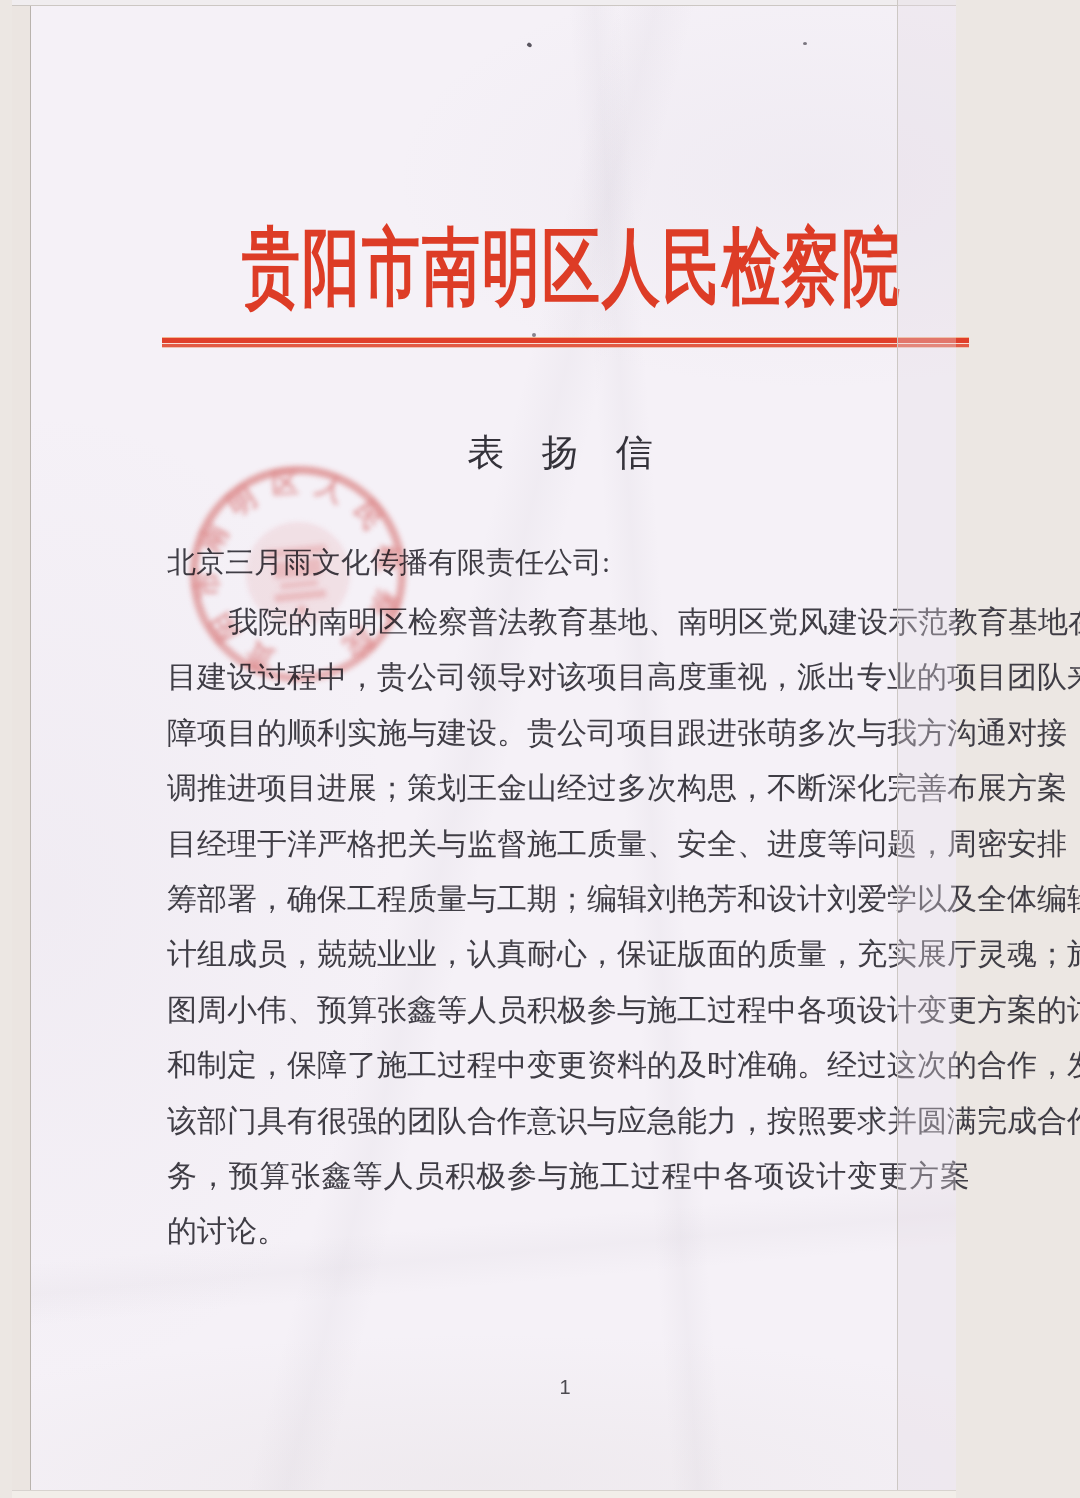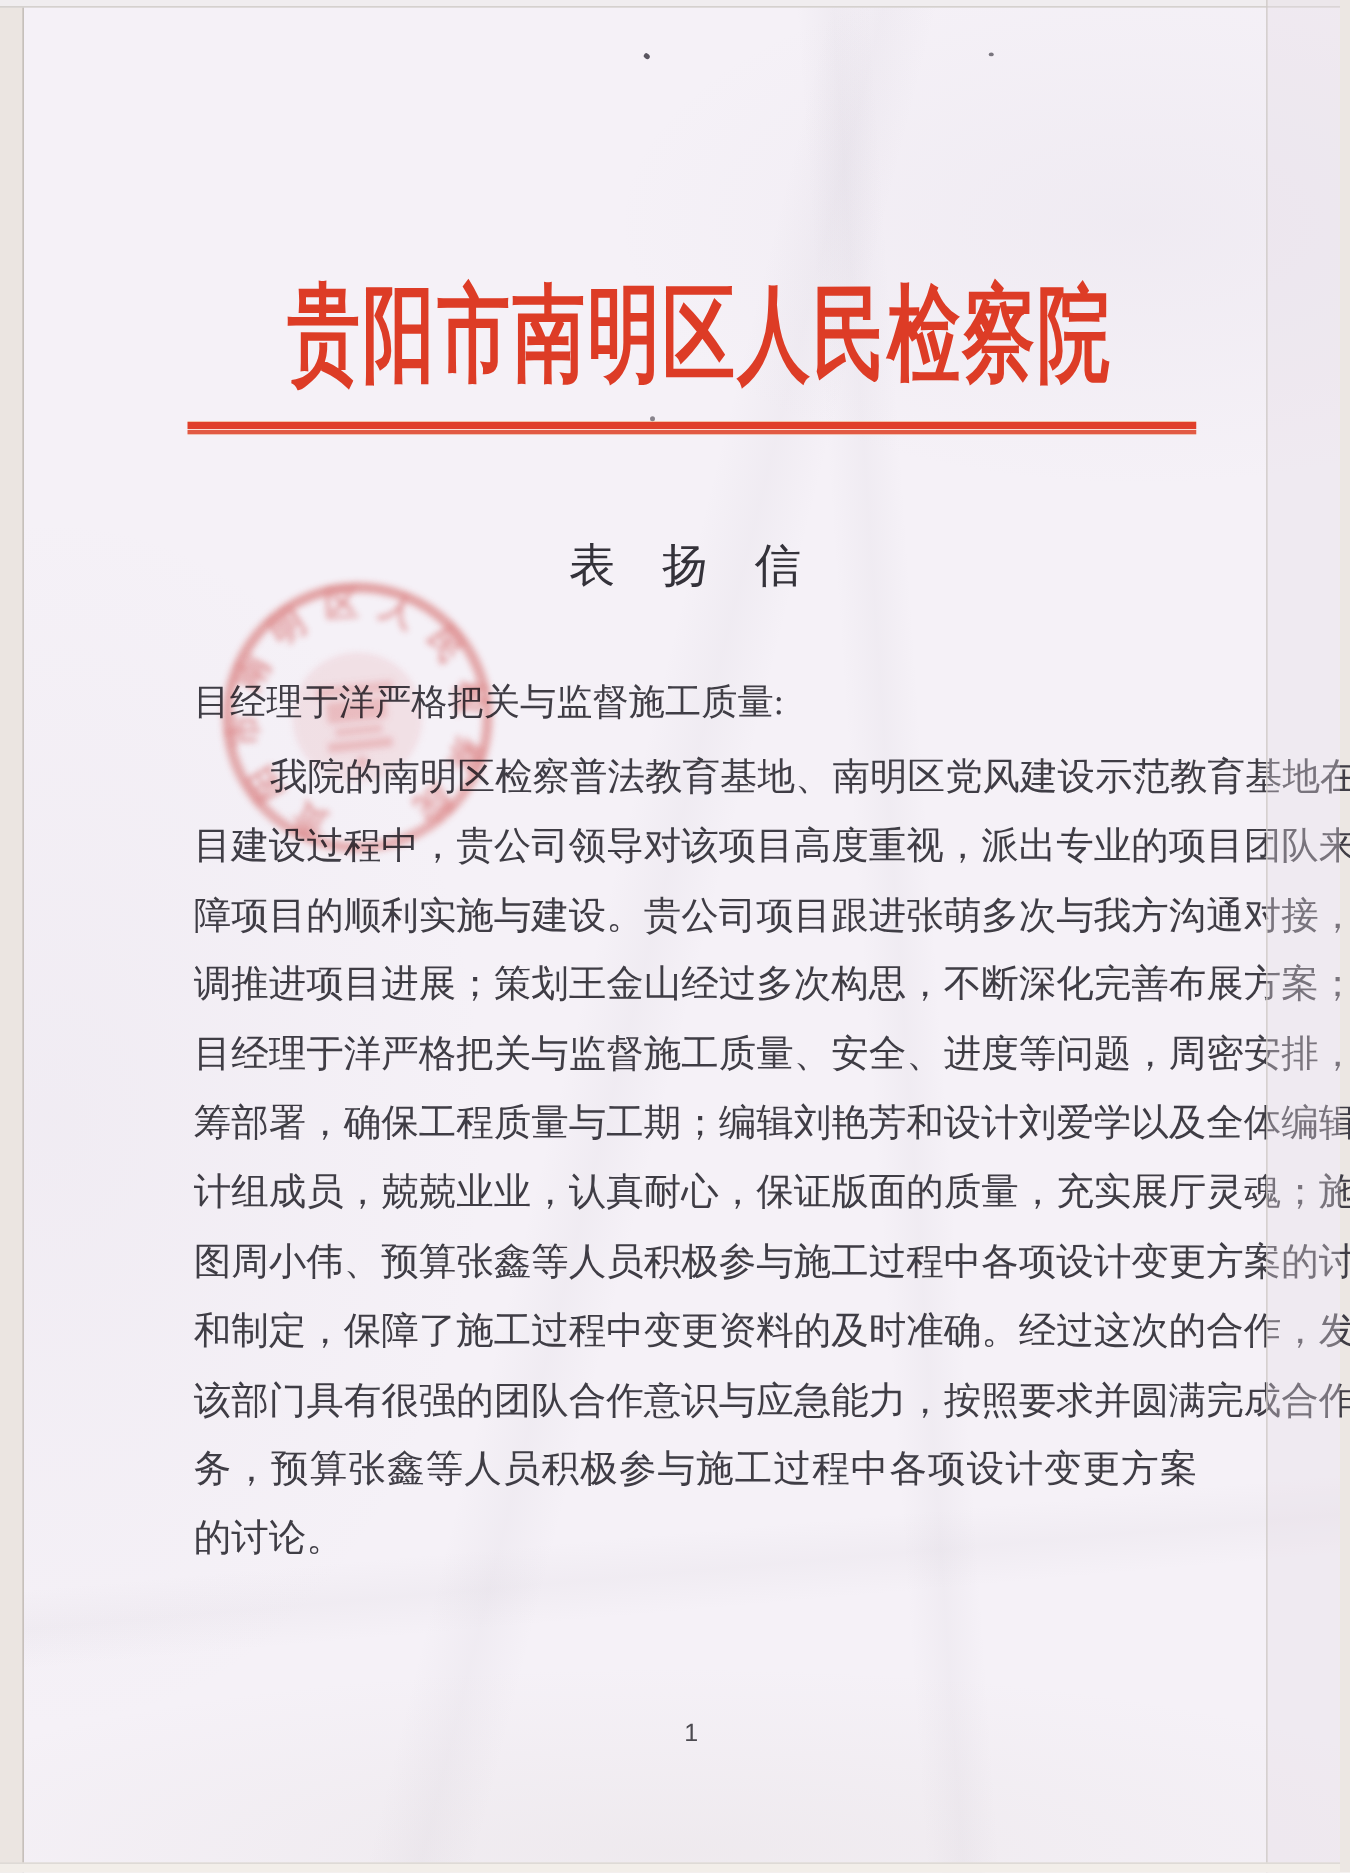--- a/index.html
+++ b/index.html
@@ -10,22 +10,23 @@
     --paper:#f5f1f7;
   }
   *{margin:0;padding:0;box-sizing:border-box;}
   html,body{width:1080px;height:1498px;overflow:hidden;}
   body{
     font-family:"Liberation Serif","DejaVu Serif",serif;
     background:#ece7e3;
   }
   .scan{
     position:relative;
-    width:1072px;height:1498px;
+    width:944px;height:1498px;
     background:var(--paper);
+    margin-left:12px;
   }
   
   .creases{
     position:absolute;inset:0;
     background:
       radial-gradient(ellipse 600px 300px at 85% 12%, rgba(190,180,200,0.10), transparent 70%),
       radial-gradient(ellipse 500px 700px at 4% 60%, rgba(185,175,195,0.08), transparent 70%),
       linear-gradient(104deg, transparent 46%, rgba(140,130,150,0.05) 49%, transparent 52%),
       linear-gradient(86deg, transparent 63%, rgba(140,130,150,0.05) 65.5%, transparent 68%),
       linear-gradient(175deg, transparent 80%, rgba(150,140,155,0.05) 82%, transparent 84%),
@@ -112,21 +113,21 @@
 <div class="scan">
 
   <div class="creases"></div>
 
   <div class="letterhead">贵阳市南明区人民检察院</div>
 
   <div class="red-rule"></div>
 
   <div class="doc-title">表 扬 信</div>
 
-  <div class="salutation">目经理于洋严格把关与监督施工质量:</div>
+  <div class="salutation">北京三月雨文化传播有限责任公司:</div>
 
   <div class="body-block">
     <div class="body-line first">我院的南明区检察普法教育基地、南明区党风建设示范教育基地在项</div>
     <div class="body-line">目建设过程中，贵公司领导对该项目高度重视，派出专业的项目团队来保</div>
     <div class="body-line">障项目的顺利实施与建设。贵公司项目跟进张萌多次与我方沟通对接，协</div>
     <div class="body-line">调推进项目进展；策划王金山经过多次构思，不断深化完善布展方案；项</div>
     <div class="body-line">目经理于洋严格把关与监督施工质量、安全、进度等问题，周密安排，统</div>
     <div class="body-line">筹部署，确保工程质量与工期；编辑刘艳芳和设计刘爱学以及全体编辑设</div>
     <div class="body-line">计组成员，兢兢业业，认真耐心，保证版面的质量，充实展厅灵魂；施工</div>
     <div class="body-line">图周小伟、预算张鑫等人员积极参与施工过程中各项设计变更方案的讨论</div>

